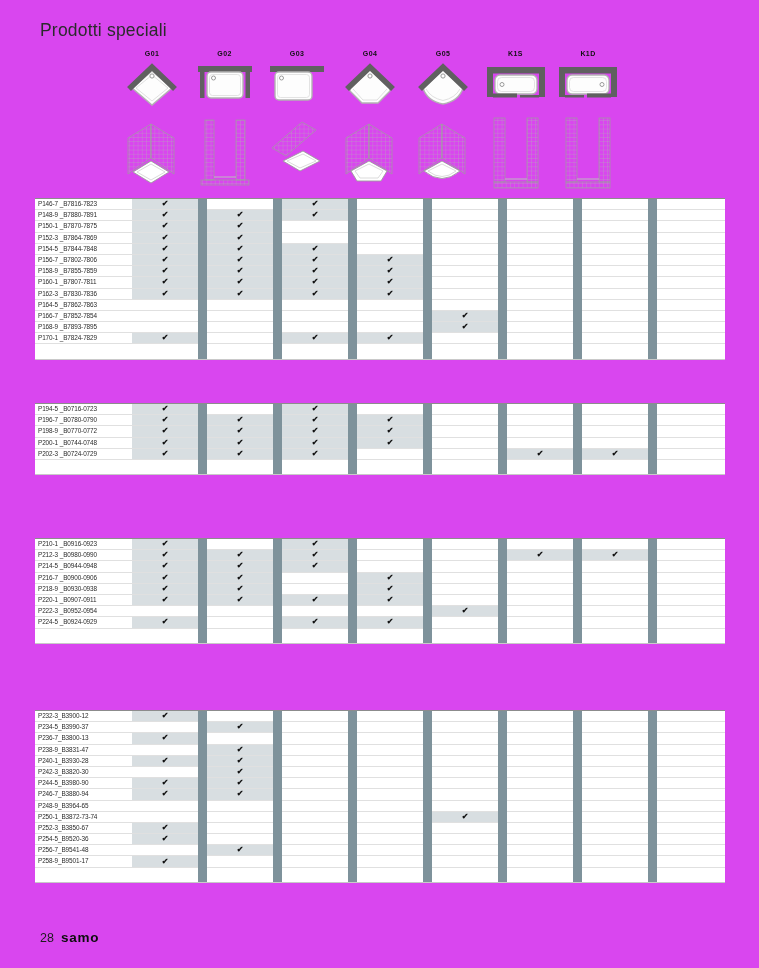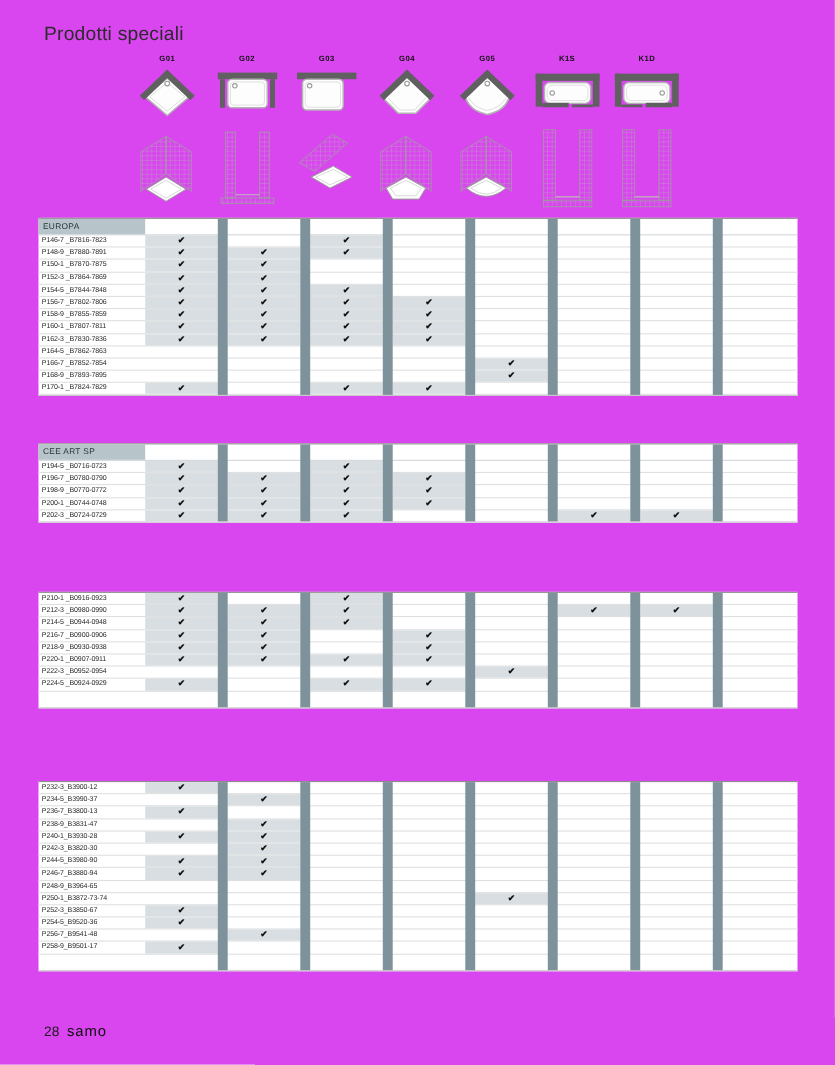--- a/index.html
+++ b/index.html
@@ -24,21 +24,21 @@
       box-sizing:border-box;white-space:nowrap;overflow:hidden;letter-spacing:-.1px;}
   .cc{width:75px;box-sizing:border-box;display:flex;}
   .ccin{width:66px;height:100%;display:flex;align-items:center;justify-content:center;}
   .cc.checked .ccin{background:#d8dee1;}
   .mark{font-size:8px;font-weight:700;color:#101010;line-height:1;}
   .ctrail{flex:1;}
   .vbar{position:absolute;top:0;bottom:0;width:9px;background:#7e929b;}
   
   .footer{position:absolute;left:40px;top:930px;display:flex;align-items:baseline;gap:7px;justify-content:flex-end;}
   .pnum{font-size:12.5px;color:#1c1c1c;}
-  .brand{font-size:13.5px;font-weight:400;color:#0d0d0d;letter-spacing:.8px;}
+  .brand{font-size:13.5px;font-weight:700;color:#0d0d0d;letter-spacing:.8px;}
 </style>
 </head>
 <body>
 
 <div class="page">
   <div class="title">Prodotti speciali</div>
   <div id="col-headers">
       <div class="colh" style="left: 114px;">
         <div class="lbl">G01</div>
         <div class="plan">
@@ -212,24 +212,20 @@
             <rect x="5" y="2" width="11" height="64" fill="url(#hpK1D)" stroke="#9d9d9d" stroke-width="0.7"></rect>
             <rect x="38" y="2" width="11" height="64" fill="url(#hpK1D)" stroke="#9d9d9d" stroke-width="0.7"></rect>
             <rect x="5" y="66" width="44" height="6" fill="url(#hpK1D)" stroke="#9d9d9d" stroke-width="0.7"></rect>
             <line x1="16" y1="63" x2="38" y2="63" stroke="#bdbdbd" stroke-width="1"></line>
           </svg>
         </div>
       </div>
     </div>
   <div id="tables-root">
       <div class="table" style="top: 198px; height: 159.6px;">
-        <div class="thead">
-          <div class="hbg"></div>
-          <div class="hlabel">EUROPA</div>
-        </div>
         <div class="trow">
           <div class="cl">P146-7 _B7816-7823</div>
           <div class="cc checked">
             <div class="ccin">
               <span class="mark">✔</span>
             </div>
           </div>
           <div class="cc">
             <div class="ccin"></div>
           </div>
@@ -616,24 +612,20 @@
         </div>
         <div class="vbar" style="left:163px"></div>
         <div class="vbar" style="left:238px"></div>
         <div class="vbar" style="left:313px"></div>
         <div class="vbar" style="left:388px"></div>
         <div class="vbar" style="left:463px"></div>
         <div class="vbar" style="left:538px"></div>
         <div class="vbar" style="left:613px"></div>
       </div>
       <div class="table" style="top: 403px; height: 70px;">
-        <div class="thead">
-          <div class="hbg"></div>
-          <div class="hlabel">CEE ART SP</div>
-        </div>
         <div class="trow">
           <div class="cl">P194-5 _B0716-0723</div>
           <div class="cc checked">
             <div class="ccin">
               <span class="mark">✔</span>
             </div>
           </div>
           <div class="cc">
             <div class="ccin"></div>
           </div>

